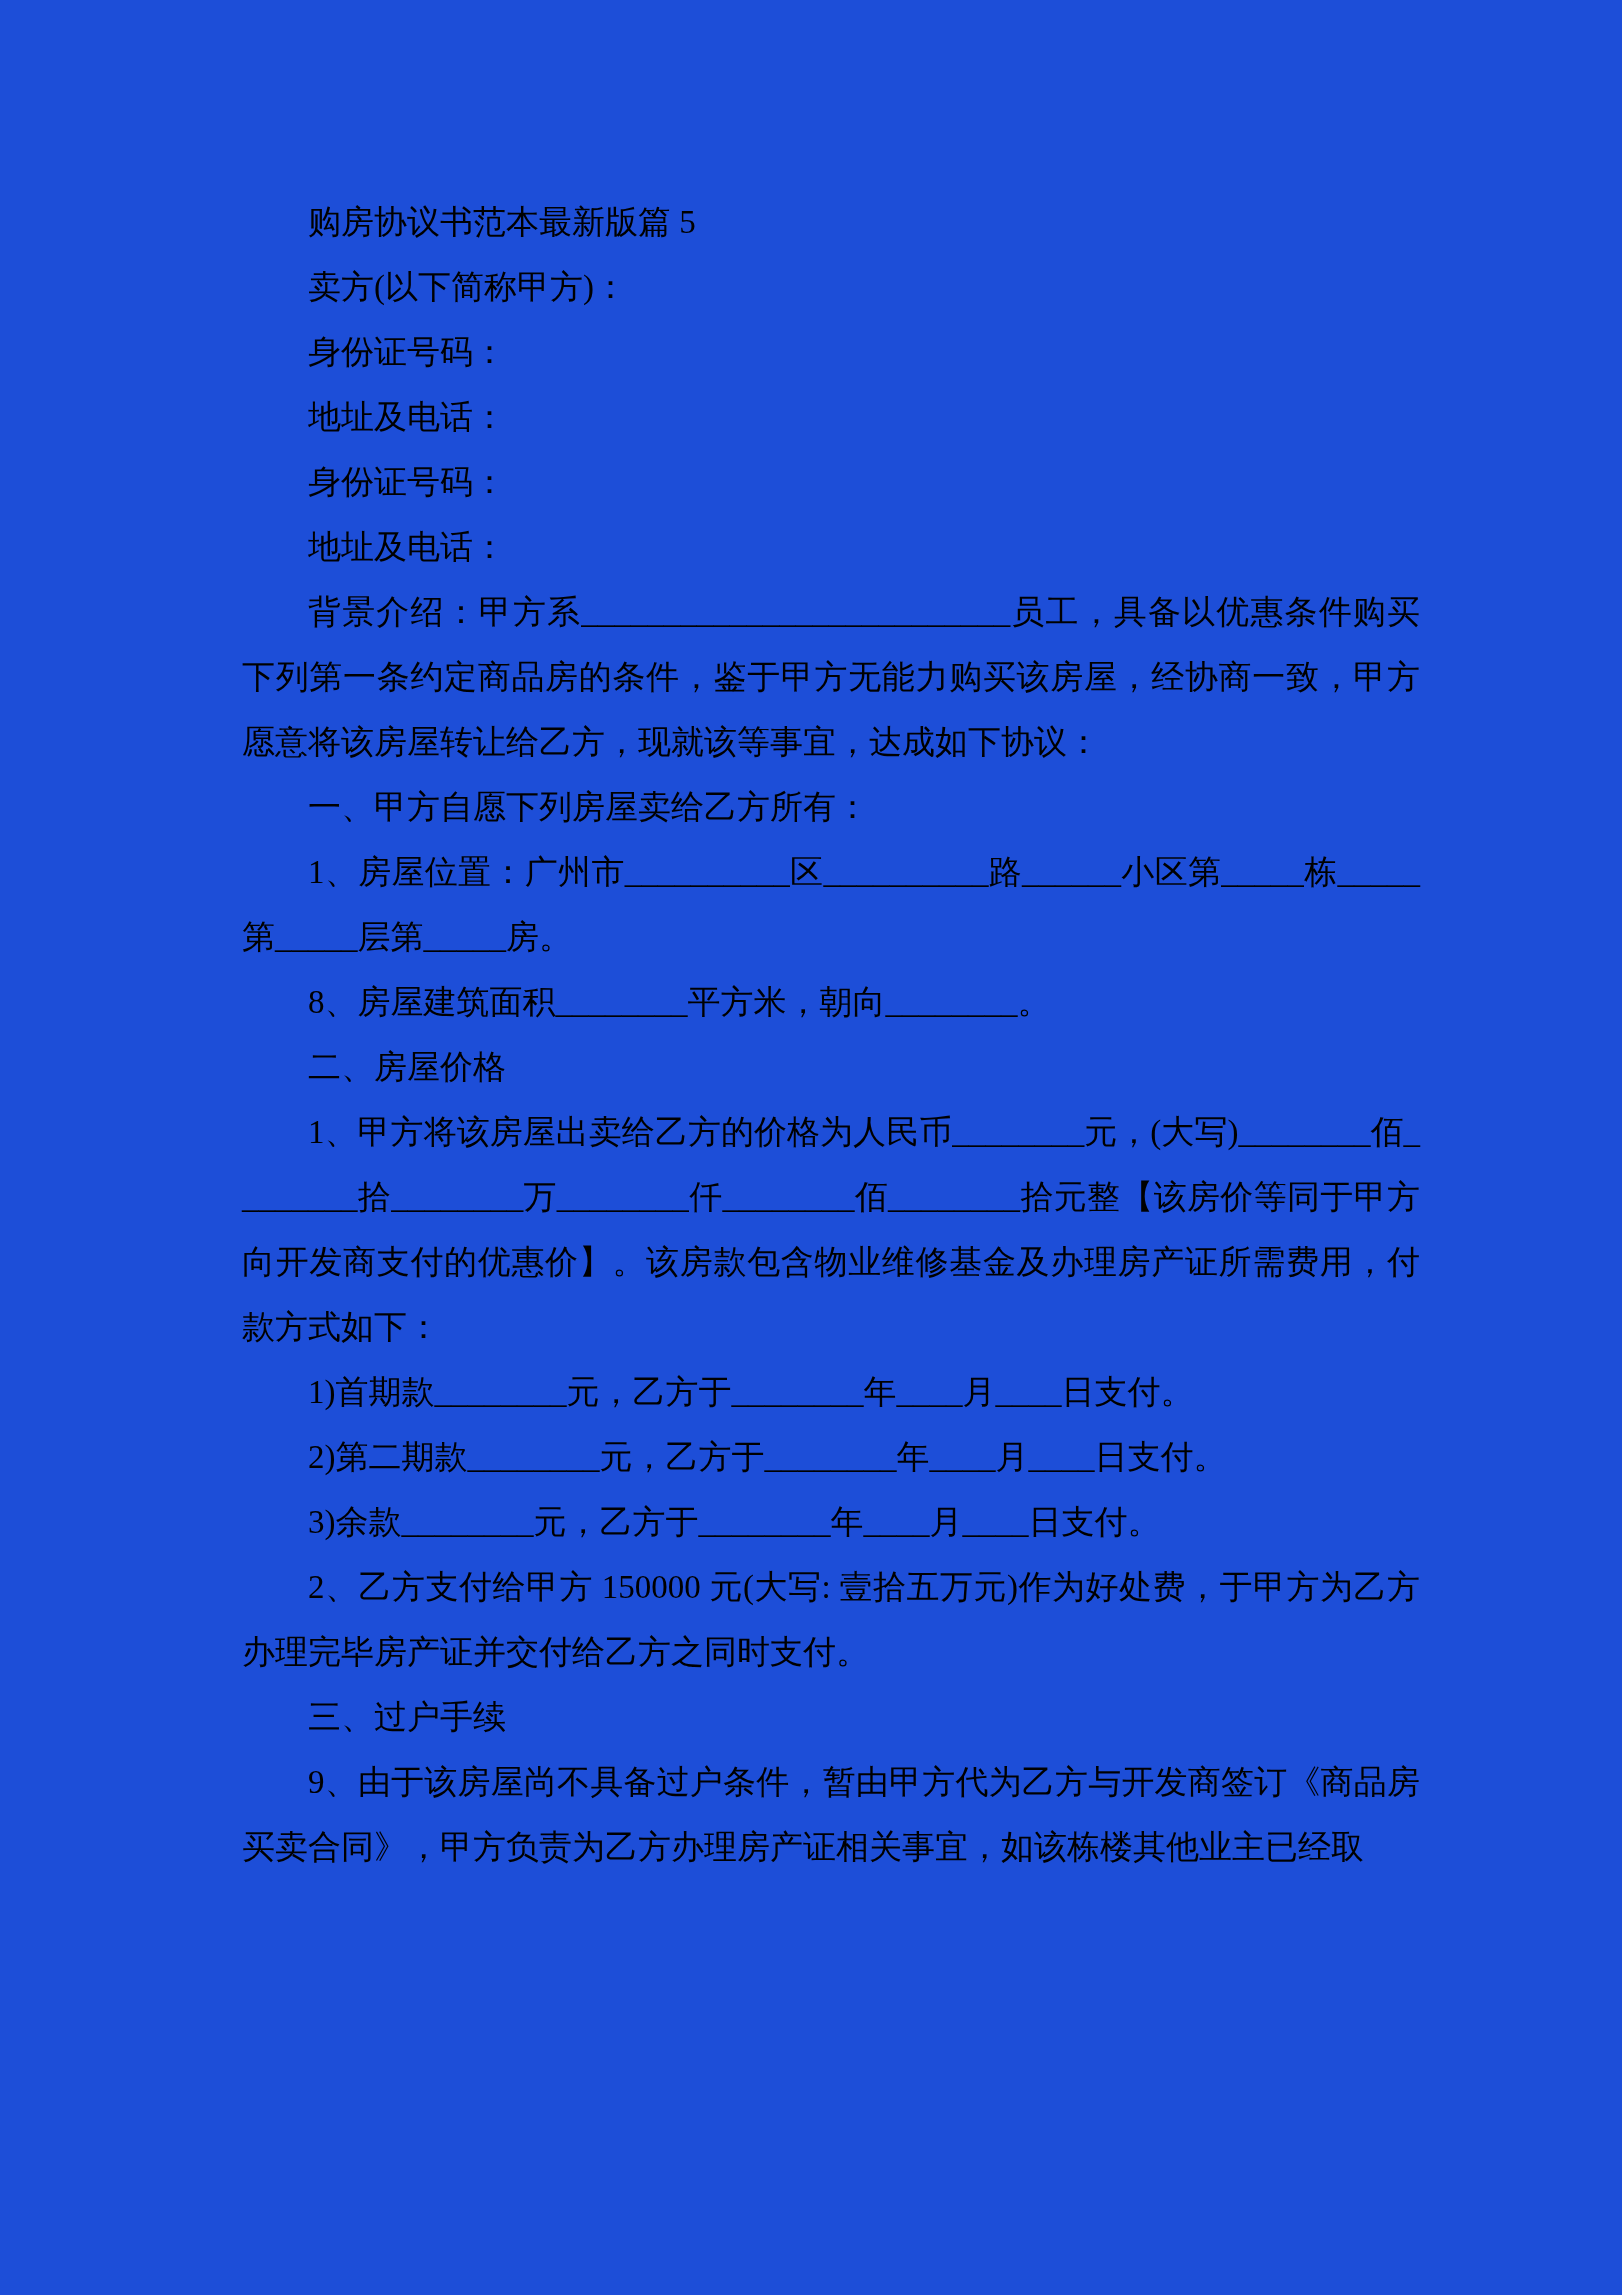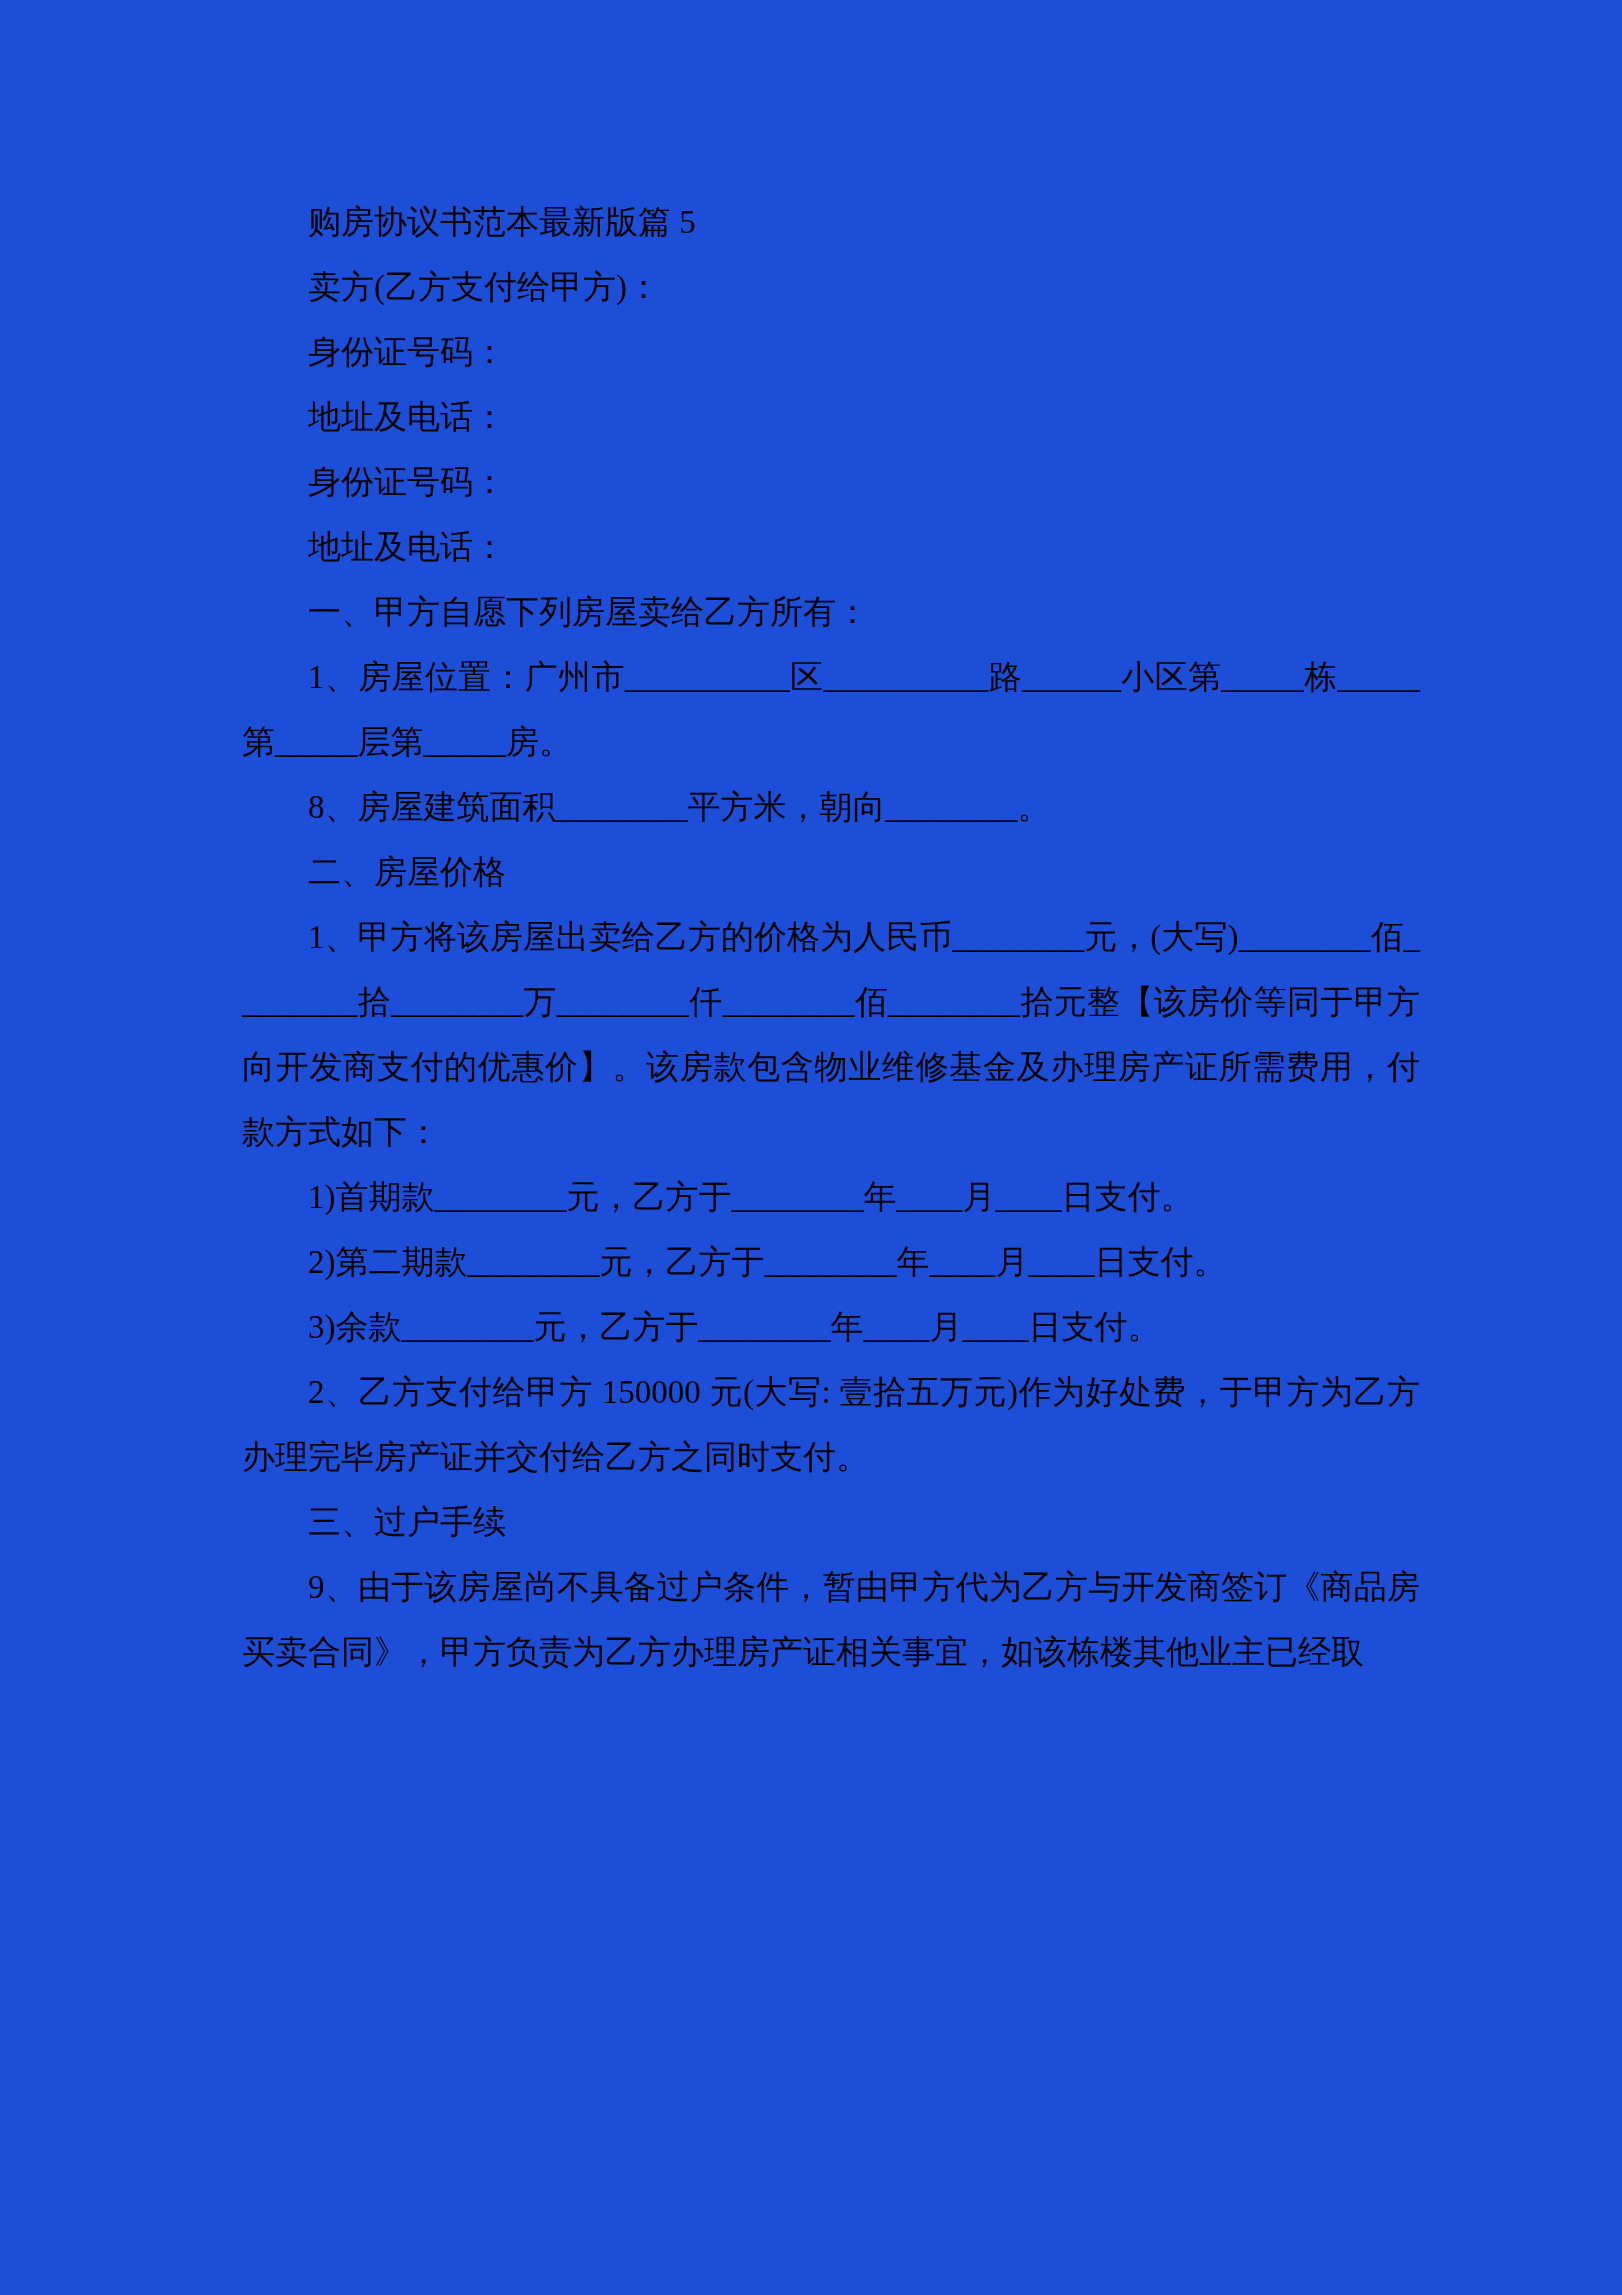--- a/index.html
+++ b/index.html
@@ -32,25 +32,26 @@
     text-align: justify;
     word-break: break-all;
   }
 </style>
 </head>
 <body>
 
 <div class="page">
   <div class="content">
     <p class="para">购房协议书范本最新版篇 5</p>
-    <p class="para">卖方(乙方支付给甲方)：</p>
+    <p class="para">卖方(以下简称甲方)：</p>
     <p class="para">身份证号码：</p>
     <p class="para">地址及电话：</p>
     <p class="para">身份证号码：</p>
     <p class="para">地址及电话：</p>
+    <p class="para">背景介绍：甲方系__________________________员工，具备以优惠条件购买下列第一条约定商品房的条件，鉴于甲方无能力购买该房屋，经协商一致，甲方愿意将该房屋转让给乙方，现就该等事宜，达成如下协议：</p>
     <p class="para">一、甲方自愿下列房屋卖给乙方所有：</p>
     <p class="para">1、房屋位置：广州市__________区__________路______小区第_____栋_____第_____层第_____房。</p>
     <p class="para">8、房屋建筑面积________平方米，朝向________。</p>
     <p class="para">二、房屋价格</p>
     <p class="para">1、甲方将该房屋出卖给乙方的价格为人民币________元，(大写)________佰________拾________万________仟________佰________拾元整【该房价等同于甲方向开发商支付的优惠价】。该房款包含物业维修基金及办理房产证所需费用，付款方式如下：</p>
     <p class="para">1)首期款________元，乙方于________年____月____日支付。</p>
     <p class="para">2)第二期款________元，乙方于________年____月____日支付。</p>
     <p class="para">3)余款________元，乙方于________年____月____日支付。</p>
     <p class="para">2、乙方支付给甲方 150000 元(大写: 壹拾五万元)作为好处费，于甲方为乙方办理完毕房产证并交付给乙方之同时支付。</p>
     <p class="para">三、过户手续</p>

